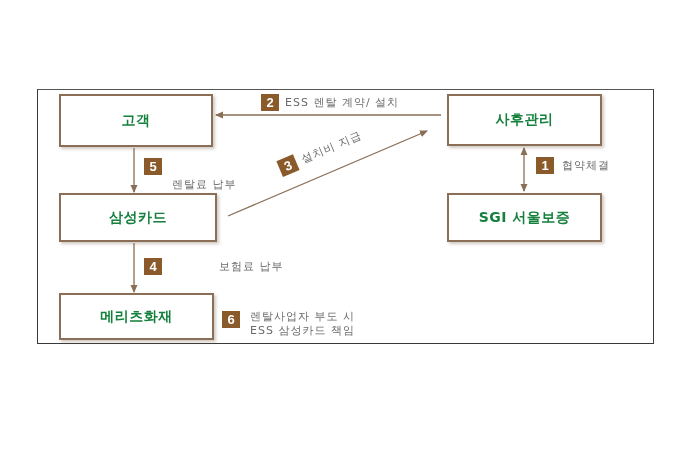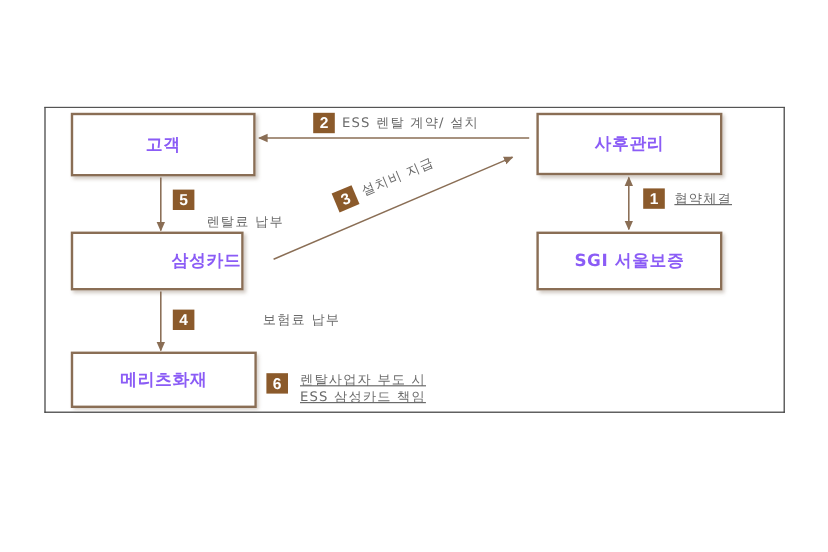--- a/index.html
+++ b/index.html
@@ -3,31 +3,31 @@
   <meta charset="utf-8">
   <style>
     html, body { margin: 0; padding: 0; background: #ffffff; }
     body { width: 690px; height: 460px; position: relative; overflow: hidden;
            font-family: "DejaVu Sans", "Liberation Sans", sans-serif; }
     .frame { position: absolute; left: 37px; top: 89px; width: 617px; height: 255px;
              border: 1.5px solid #3a3a3a; border-top-color: #555; box-sizing: border-box; background: #fff; }
     .node { position: absolute; box-sizing: border-box; border: 2px solid #8a6e55;
             background: #fff; box-shadow: 2px 2px 3px rgba(120,100,80,0.35);
             display: flex; align-items: center; justify-content: center;
-            color: #8b5cf6; font-weight: bold; font-size: 14px; letter-spacing: 0.5px; }
+            color: #15803d; font-weight: bold; font-size: 14px; letter-spacing: 0.5px; }
     .badge { position: absolute; width: 18px; height: 17px; background: #8b5a2b; color: #fff;
              font-weight: bold; font-size: 13px; display: flex; align-items: center; justify-content: center;
              font-family: "Liberation Sans", sans-serif; }
     .lbl { position: absolute; color: #6b6b6b; font-size: 11px; white-space: nowrap; letter-spacing: 1px; }
     svg.arrows { position: absolute; left: 0; top: 0; width: 690px; height: 460px; }
     .rot3 { position: absolute; left: 283px; top: 160px; transform-origin: left bottom; transform: rotate(-23deg);
             display: flex; align-items: center; }
     .rot3 .badge { position: static; margin-right: 6px; }
     .rot3 .lbl { position: static; }
-    .lbl6 { line-height: 13px; text-decoration: underline; }
+    .lbl6 { line-height: 13px; }
   </style>
 </head>
 <body>
 
 <div class="frame"></div>
 
 <svg class="arrows" viewBox="0 0 690 460">
   <defs>
     <marker id="ah" markerWidth="8" markerHeight="8" refX="7" refY="4" orient="auto" markerUnits="userSpaceOnUse">
       <path d="M0,0.5 L8,4 L0,7.5 Z" fill="#8a6e55"></path>
@@ -47,21 +47,21 @@
 
   <line x1="524" y1="148" x2="524" y2="191" stroke="#8a6e55" stroke-width="1.3" marker-start="url(#ahs)" marker-end="url(#ah)"></line>
 </svg>
 
 <div class="node" style="left:59px;top:94px;width:154px;height:53px;">
   <span>고객</span>
 </div>
 <div class="node" style="left:447px;top:94px;width:155px;height:52px;">
   <span>사후관리</span>
 </div>
-<div class="node" style="left:59px;top:193px;width:144px;height:49px;justify-content:flex-end;">
+<div class="node" style="left:59px;top:193px;width:158px;height:49px;">
   <span>삼성카드</span>
 </div>
 <div class="node" style="left:447px;top:193px;width:155px;height:49px;text-align:center;">
   <span>SGI 서울보증</span>
 </div>
 <div class="node" style="left:59px;top:293px;width:155px;height:47px;">
   <span>메리츠화재</span>
 </div>
 
 <div class="badge" style="left:261px;top:94px;">2</div>
@@ -69,20 +69,20 @@
 
 <div class="badge" style="left:144px;top:158px;">5</div>
 <div class="lbl" style="left:172px;top:159px;margin-top:18px;">렌탈료 납부</div>
 
 <div class="rot3">
   <div class="badge">3</div>
   <div class="lbl">설치비 지급</div>
 </div>
 
 <div class="badge" style="left:536px;top:157px;">1</div>
-<div class="lbl" style="left:562px;top:158px;text-decoration:underline;">협약체결</div>
+<div class="lbl" style="left:562px;top:158px;">협약체결</div>
 
 <div class="badge" style="left:144px;top:258px;">4</div>
 <div class="lbl" style="left:172px;top:259px;margin-left:47px;">보험료 납부</div>
 
 <div class="badge" style="left:222px;top:311px;">6</div>
 <div class="lbl lbl6" style="left:250px;top:310px;">렌탈사업자 부도 시</div>
 <div class="lbl lbl6" style="left:250px;top:324px;">ESS 삼성카드 책임</div>
 
 </body></html>

